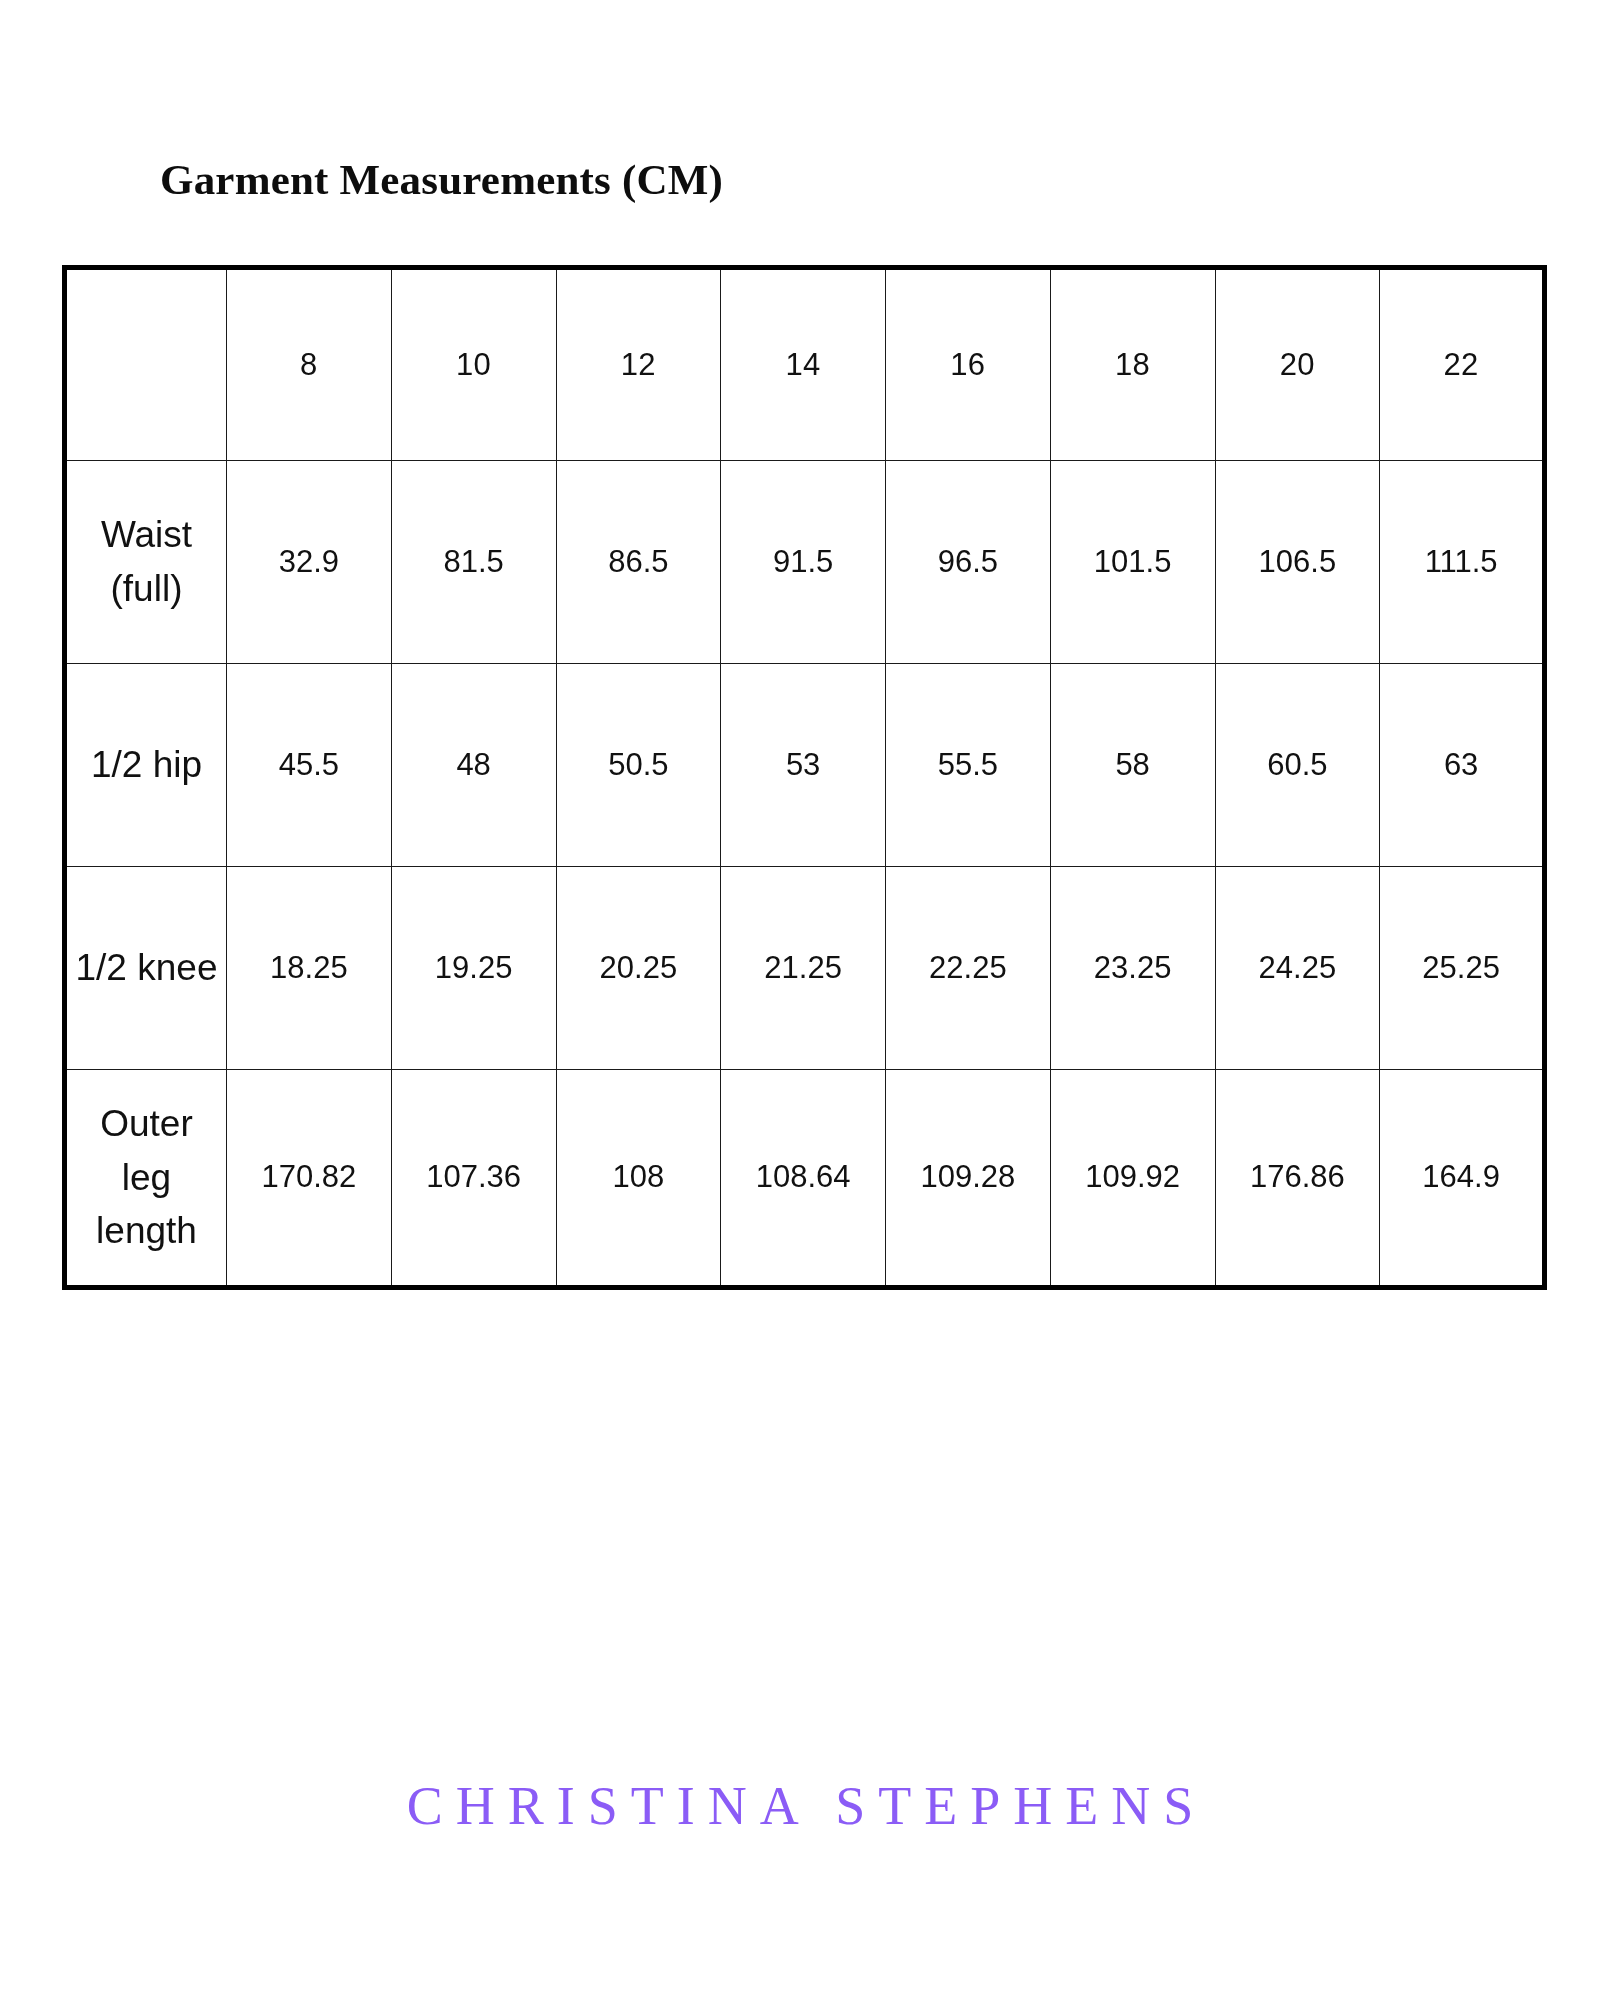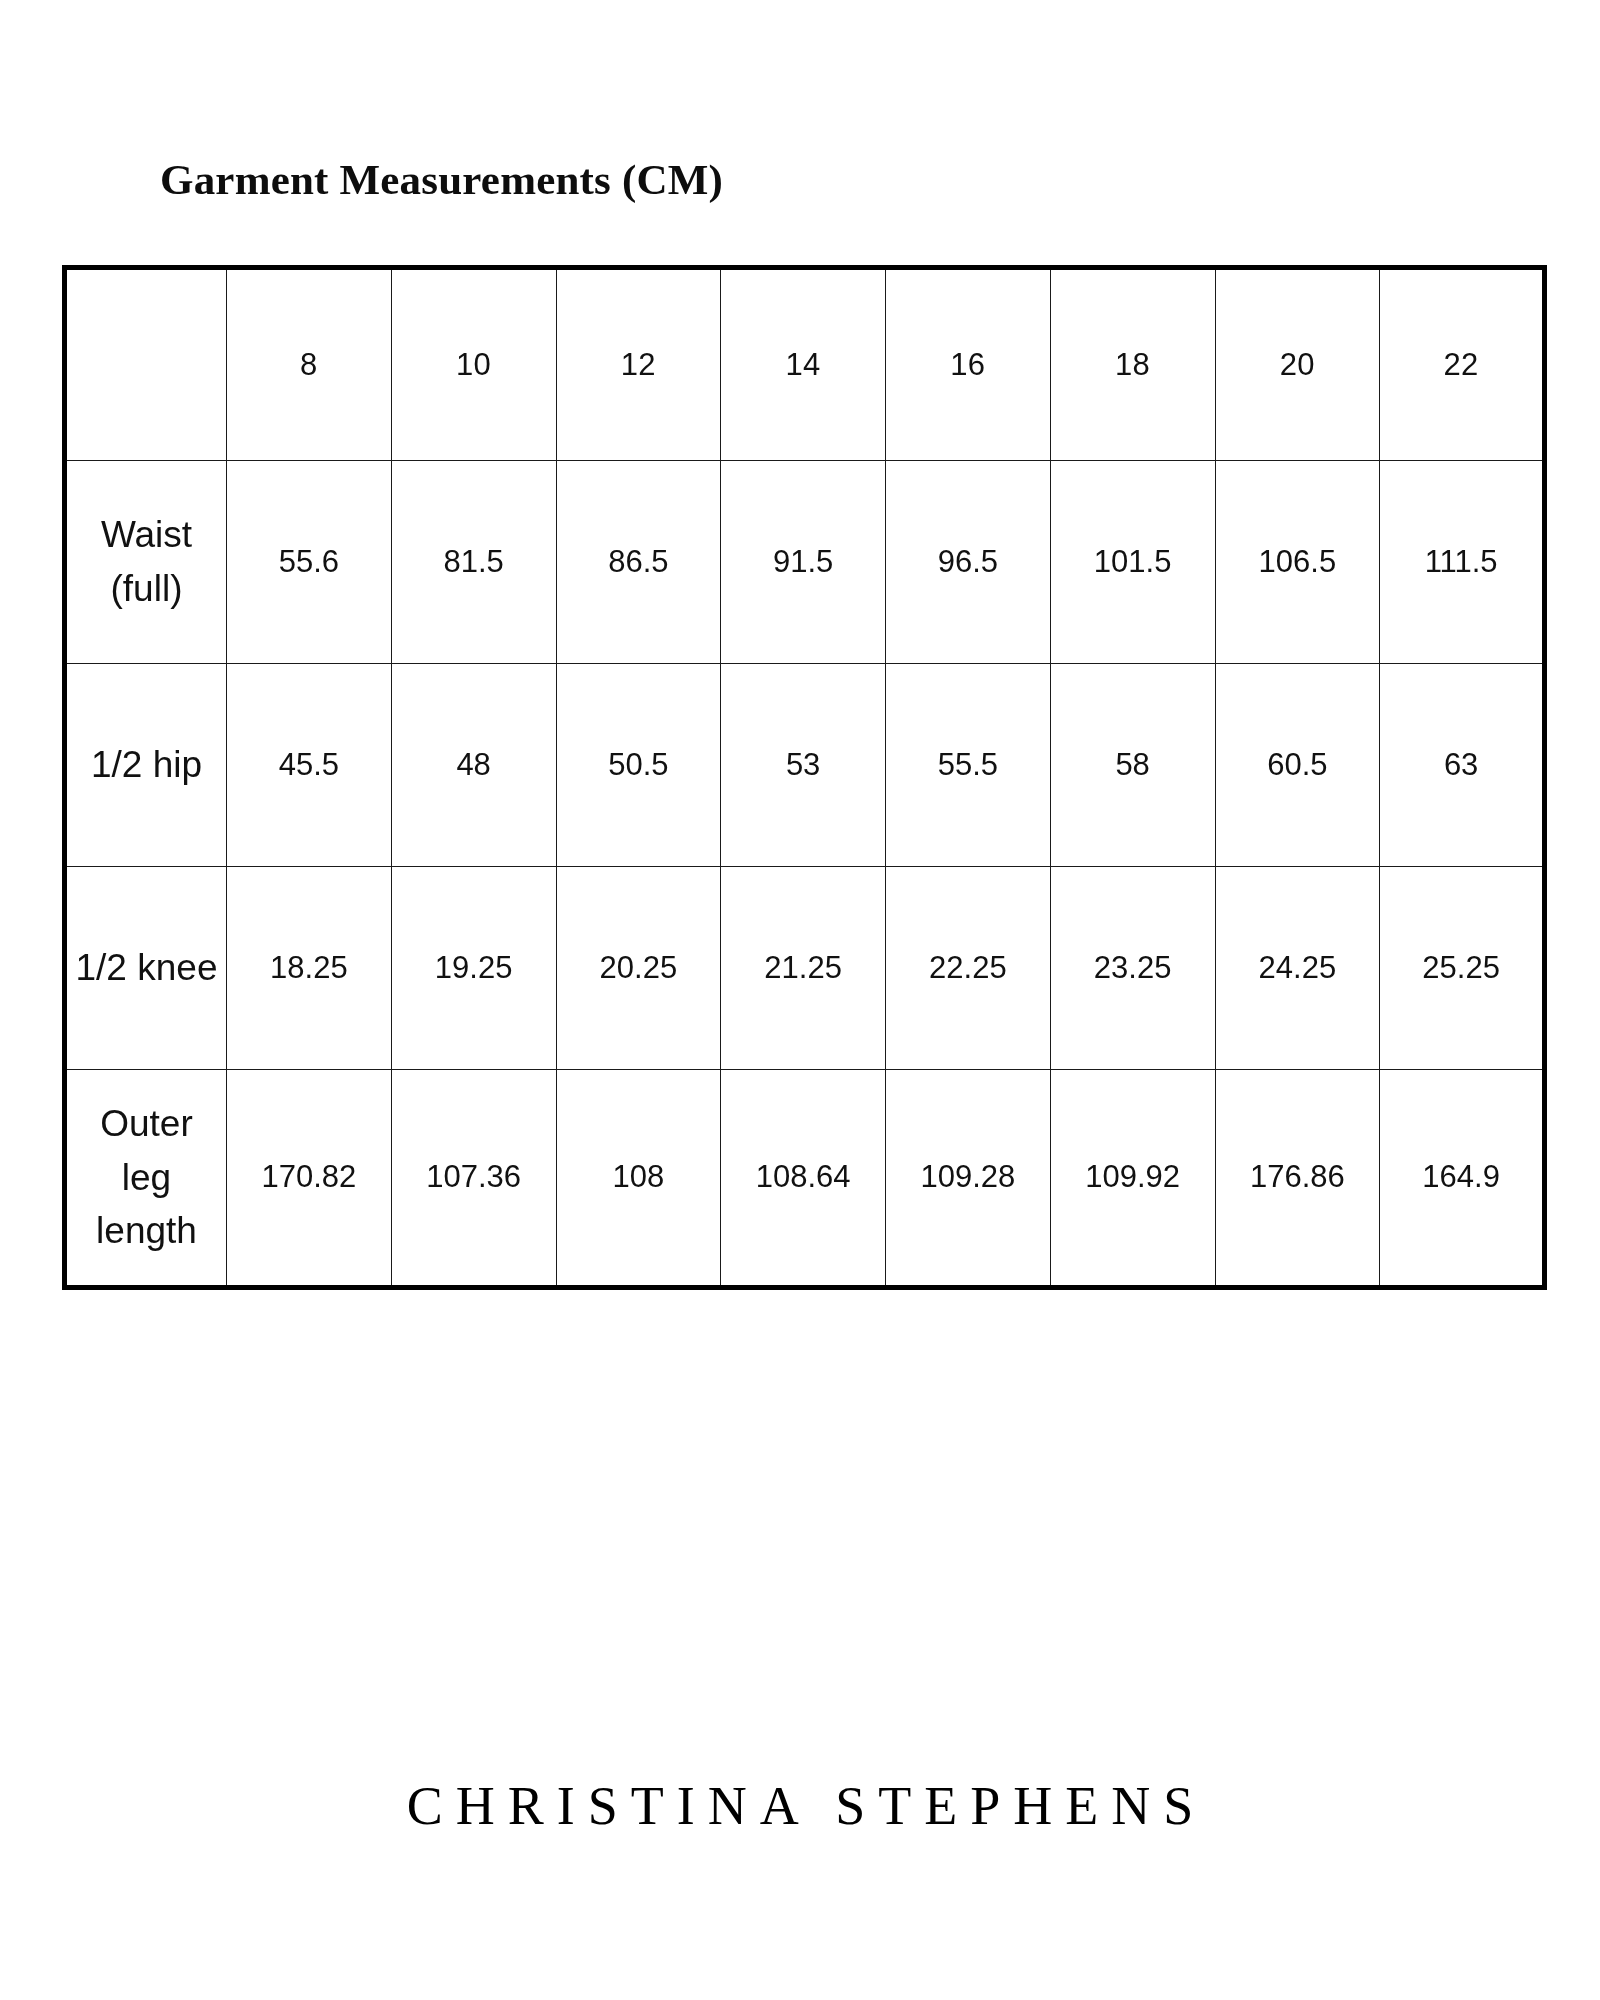--- a/index.html
+++ b/index.html
@@ -81,21 +81,21 @@
   .brand {
     position: absolute;
     left: 0;
     right: 0;
     top: 1775px;
     text-align: center;
     font-family: "Liberation Serif", "DejaVu Serif", serif;
     font-weight: normal;
     font-size: 54px;
     letter-spacing: 13px;
-    color: #000000;
+    color: #8b5cf6;
     text-indent: 13px;
     white-space: nowrap;
   }
 </style>
 </head>
 <body>
 
 <div class="page">
 
   <div class="title">Garment Measurements (CM)</div>
@@ -123,21 +123,21 @@
           <th>16</th>
           <th>18</th>
           <th>20</th>
           <th>22</th>
         </tr>
       </thead>
       <tbody>
 
         <tr>
           <td class="rowlabel">Waist (full)</td>
-          <td>55.6</td>
+          <td>32.9</td>
           <td>81.5</td>
           <td>86.5</td>
           <td>91.5</td>
           <td>96.5</td>
           <td>101.5</td>
           <td>106.5</td>
           <td>111.5</td>
         </tr>
 
         <tr>

